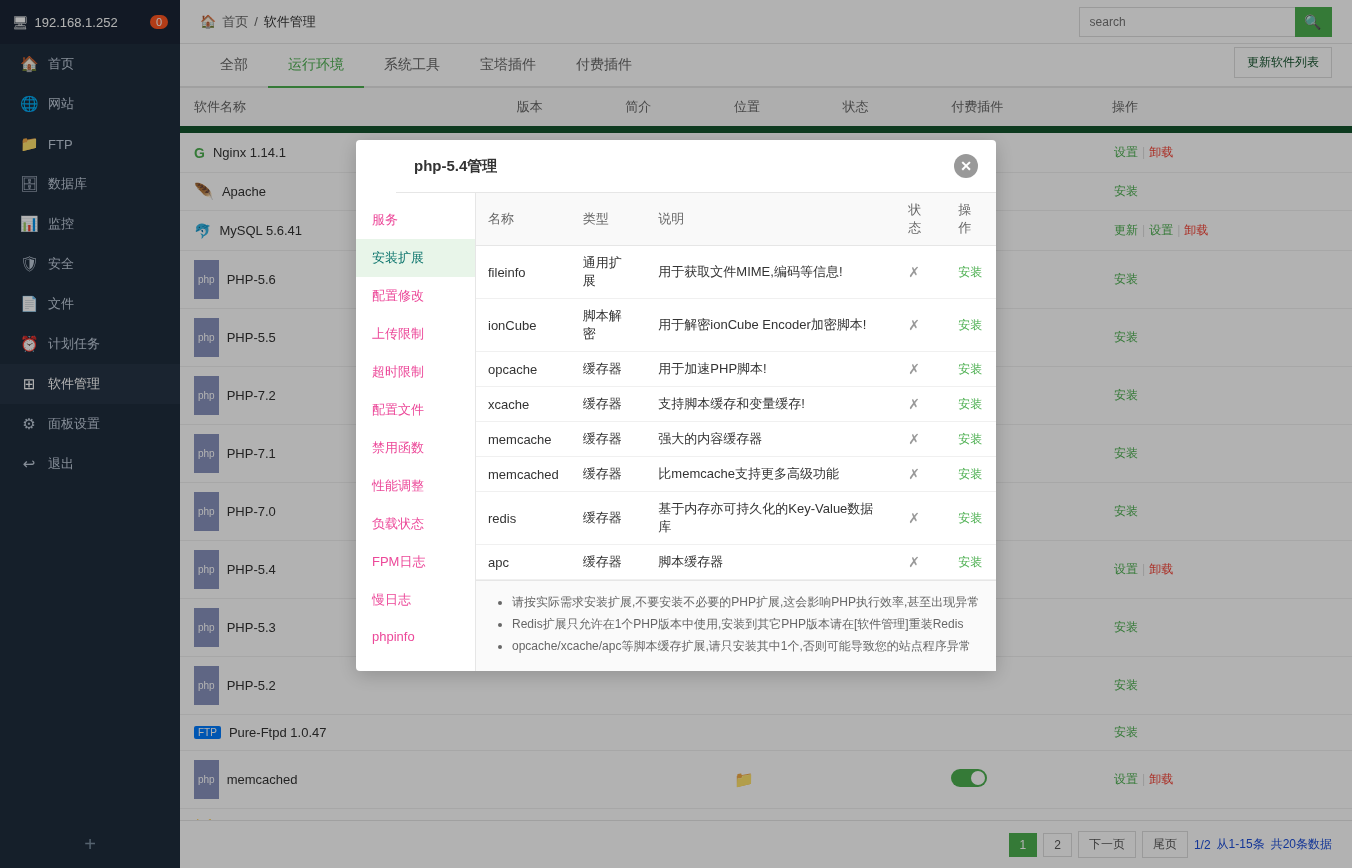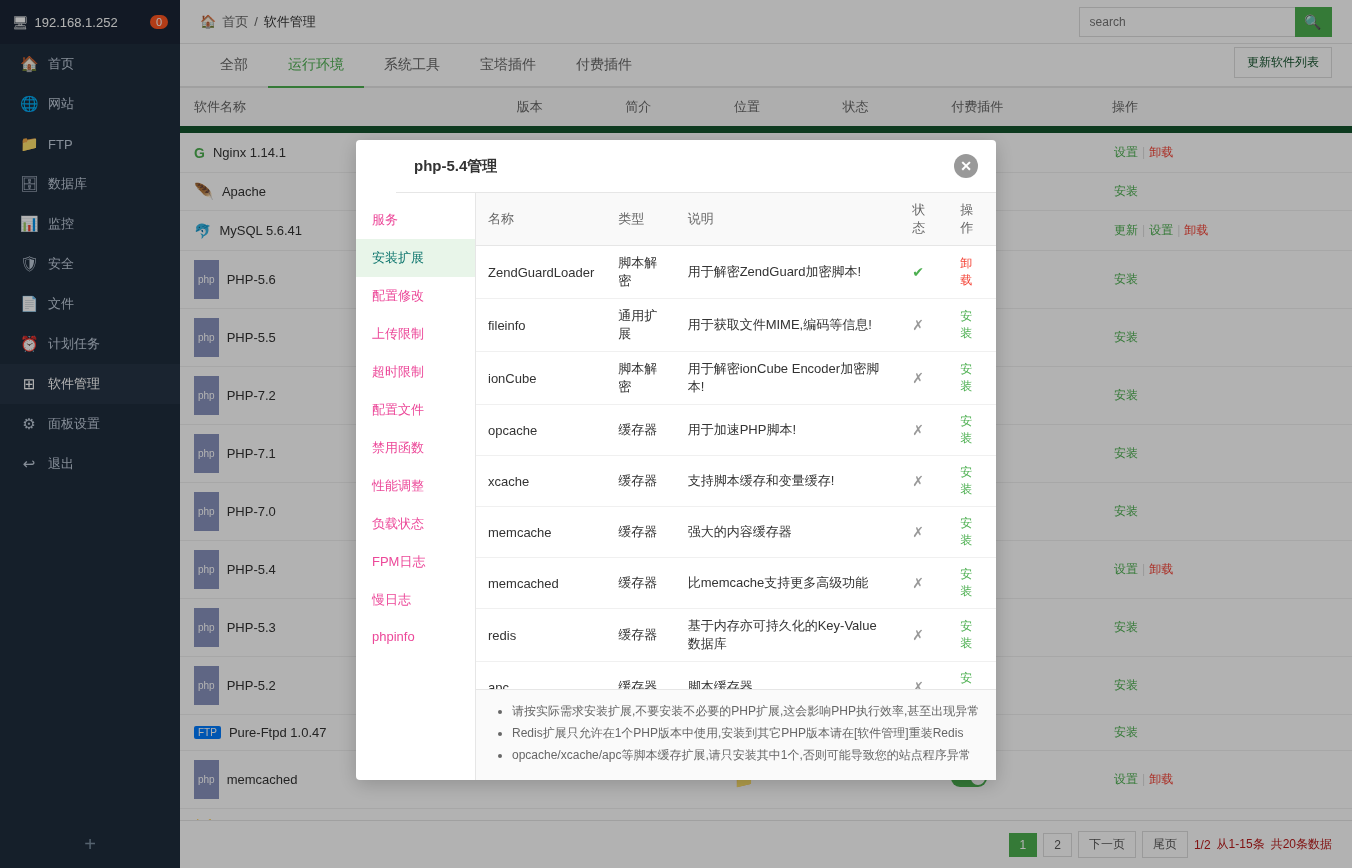--- a/index.html
+++ b/index.html
@@ -195,21 +195,21 @@
     }
     .page-btn {
       padding: 4px 10px;
       border: 1px solid #ddd;
       background: #fff;
       cursor: pointer;
       color: #555;
       font-size: 12px;
     }
     .page-btn.active { background: #4caf50; color: #fff; border-color: #4caf50; }
-    .page-info { color: #b91c1c; font-size: 12px; }
+    .page-info { color: #1d4ed8; font-size: 12px; }
 
     
     .modal-overlay {
       position: fixed;
       top: 0; left: 0; right: 0; bottom: 0;
       background: rgba(0,0,0,0.3);
       z-index: 100;
       display: flex;
       align-items: flex-start;
       justify-content: center;
@@ -674,27 +674,20 @@
               <tr>
                 <th>名称</th>
                 <th>类型</th>
                 <th>说明</th>
                 <th>状态</th>
                 <th>操作</th>
               </tr>
             </thead>
             <tbody>
               <tr>
-                <td>ZendGuardLoader</td>
-                <td>脚本解密</td>
-                <td>用于解密ZendGuard加密脚本!</td>
-                <td><span class="check-icon">✔</span></td>
-                <td><span class="modal-action-uninstall">卸载</span></td>
-              </tr>
-              <tr>
                 <td>fileinfo</td>
                 <td>通用扩展</td>
                 <td>用于获取文件MIME,编码等信息!</td>
                 <td><span class="cross-icon">✗</span></td>
                 <td><span class="modal-action-install">安装</span></td>
               </tr>
               <tr>
                 <td>ionCube</td>
                 <td>脚本解密</td>
                 <td>用于解密ionCube Encoder加密脚本!</td>

